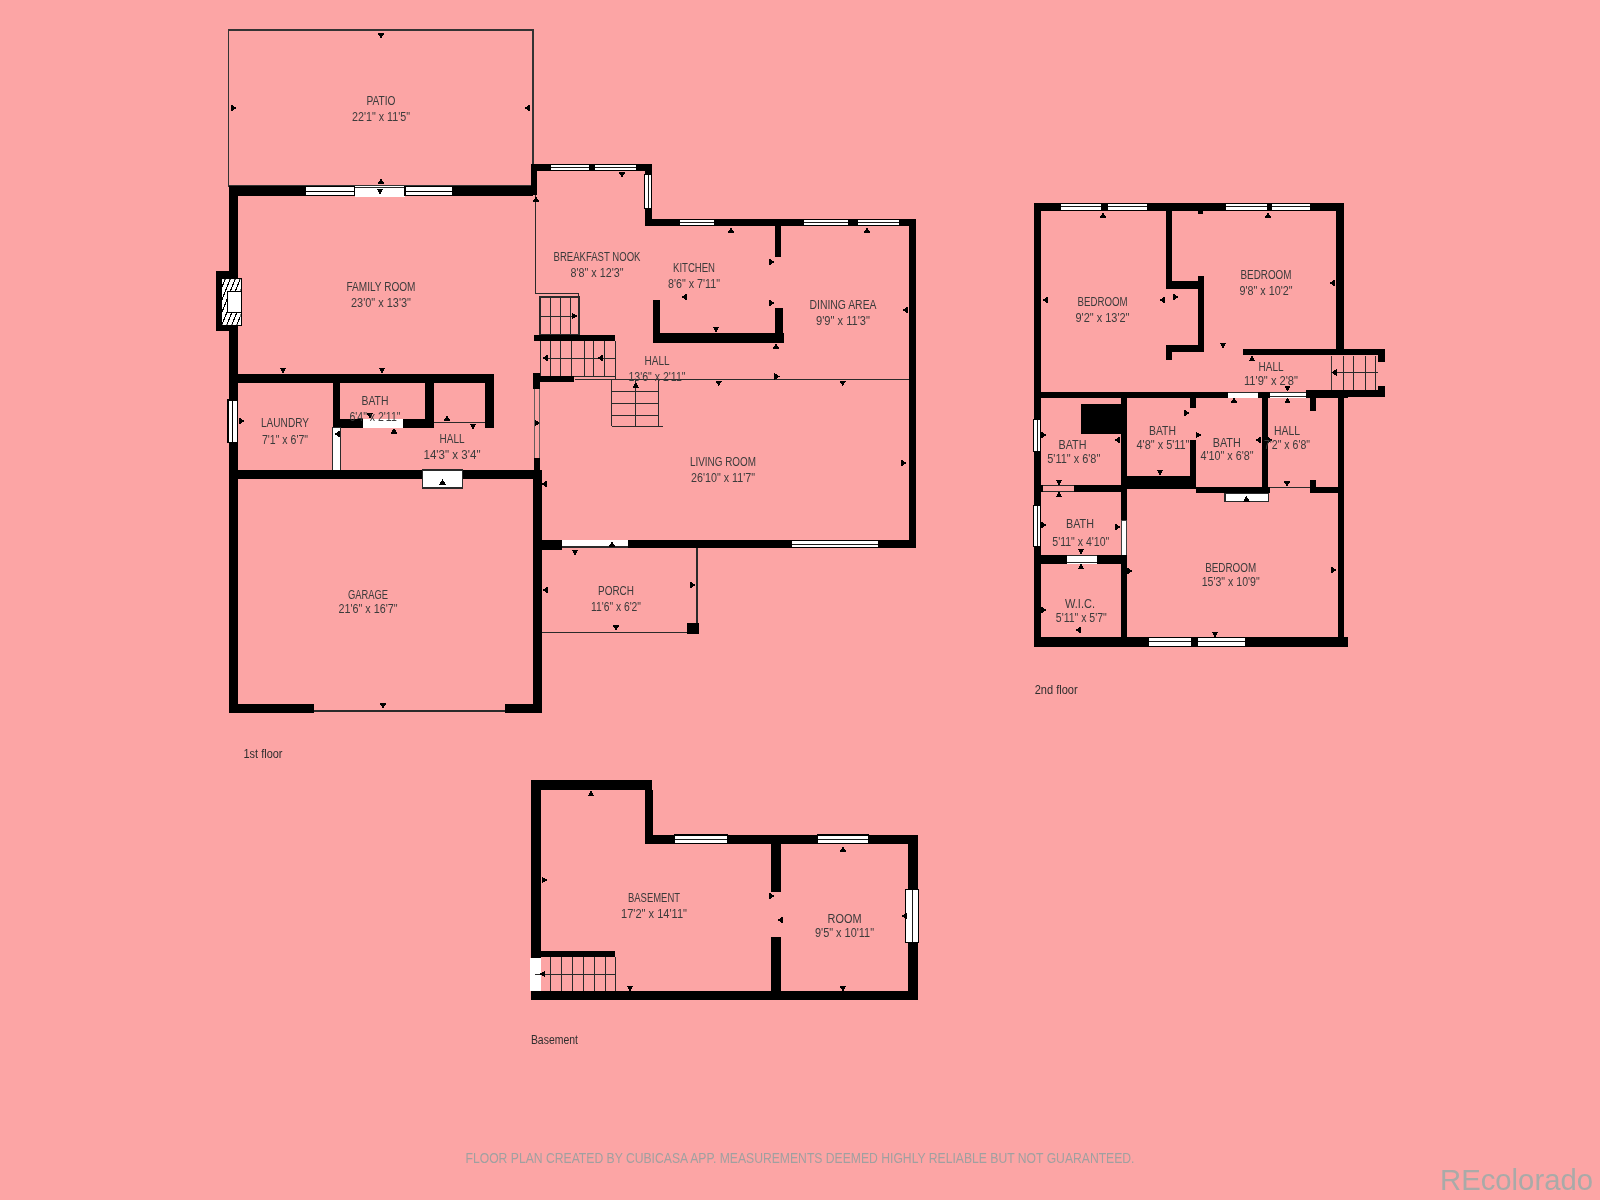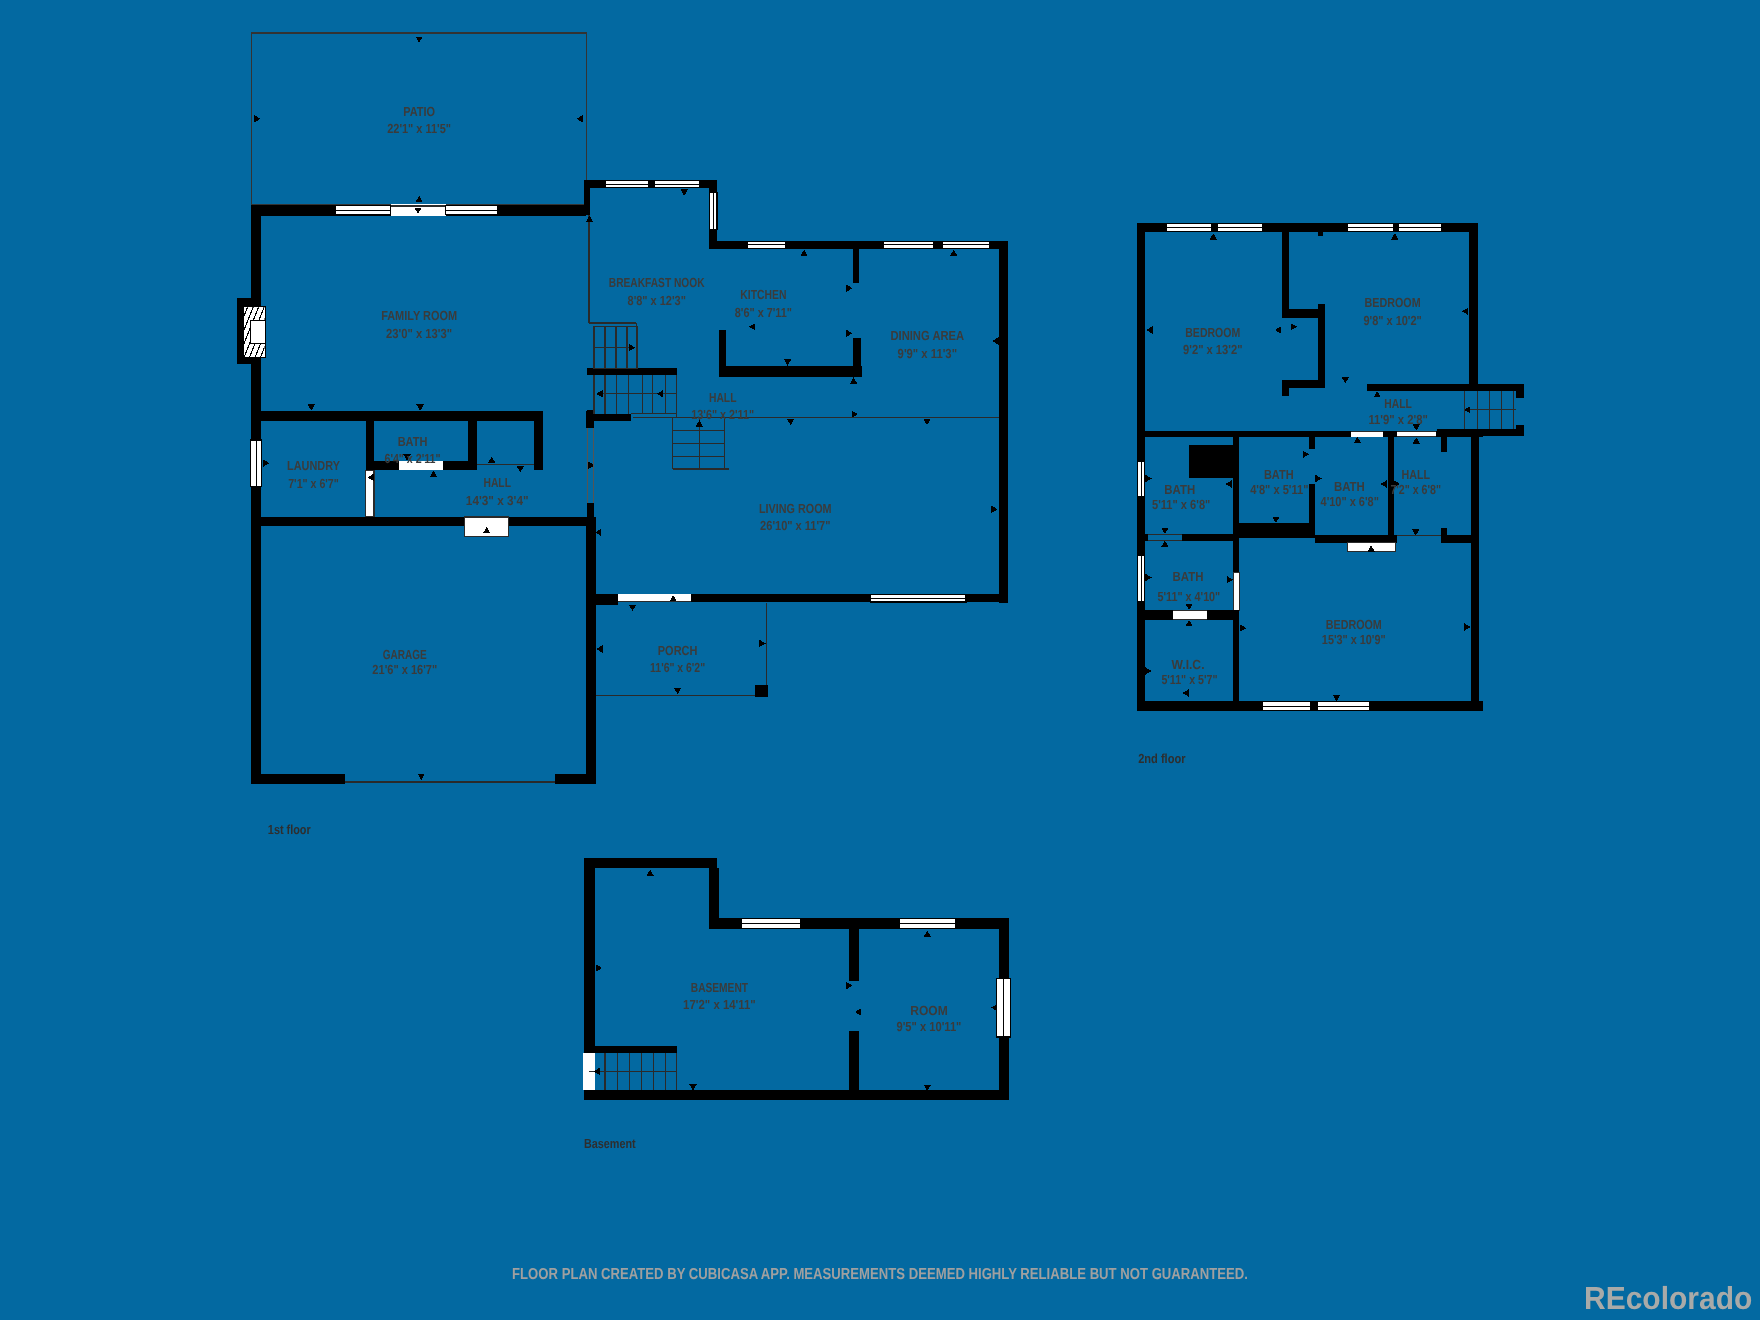--- a/index.html
+++ b/index.html
@@ -1,16 +1,16 @@
 <!DOCTYPE html>
 <html><head>
 <meta charset="utf-8">
 <style>
   html,body{margin:0;padding:0;background:#fff;}
-  #page{position:relative;width:1600px;height:1200px;background:#0369a1;overflow:hidden;font-weight:bold;}
+  #page{position:relative;width:1600px;height:1200px;background:#fca5a5;overflow:hidden;}
   svg{position:absolute;top:0;left:0;}
   text{font-family:"Liberation Sans", sans-serif;}
 </style>
 </head>
 <body>
 <div id="page">
 <svg width="1600" height="1200" viewBox="0 0 1600 1200">
 <defs>
  <path id="au" d="M0,-3 L3.4,2.8 L-3.4,2.8 Z"></path>
  <path id="ad" d="M0,3 L3.4,-2.8 L-3.4,-2.8 Z"></path>

